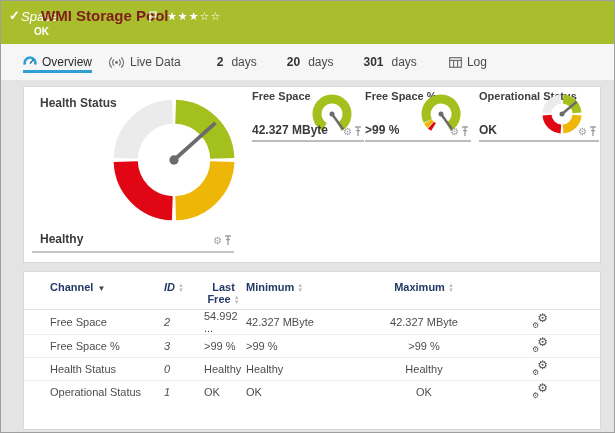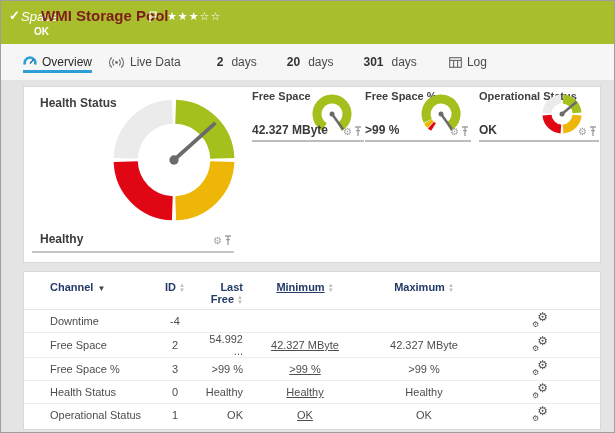--- a/index.html
+++ b/index.html
@@ -50,23 +50,23 @@
   .cell-op  { left:455px; width:120px; } .cell-op  svg.small { right:15px; }
 
   
   table.channels { width:100%; border-collapse:collapse; table-layout:fixed; }
   table.channels th { font-size:11px; font-weight:bold; color:#233a66; vertical-align:top;
                       padding-top:9px; padding-bottom:4px; cursor:pointer; }
   table.channels td { font-size:11px; color:#4d4d4d; height:23px; }
   table.channels thead th { border-bottom:1px solid #e3e3e3; }
   table.channels tbody tr + tr td { border-top:1px solid #ededed; }
   .c-channel { text-align:left; padding-left:26px; }
-  .c-id   { text-align:center; padding-right:18px; }
-  .c-last { text-align:right; padding-right:3px; }
-  .c-min  { text-align:center; padding-right:2px;text-decoration:underline; }
+  .c-id   { text-align:left; padding-right:18px;font-style:italic; }
+  .c-last { padding-right:3px; }
+  .c-min  { text-align:left; padding-right:2px; }
   .c-max  { text-align:center; padding-right:2px; }
   .c-set  { text-align:left; padding-left:48px; }
   .sort { display:inline-flex; flex-direction:column; vertical-align:middle;
           font-size:6px; line-height:5px; color:#bdbdbd; margin-left:3px; }
   .sort-active { color:#444; font-size:8px; margin-left:4px; }
   .row-gear { position:relative; display:inline-block; width:16px; height:14px; cursor:pointer; }
   .row-gear .g1 { position:absolute; right:0; top:-2px; font-size:12px; color:#555; line-height:1; }
   .row-gear .g2 { position:absolute; left:0; bottom:-2px; font-size:8px; color:#555; line-height:1; }
 </style>
 </head>
@@ -250,28 +250,20 @@
             <span>Maximum</span><span class="sort">
                 <span>▲</span>
                 <span>▼</span>
               </span>
           </th>
           <th class="c-set"></th>
         </tr>
       </thead>
       <tbody>
         <tr>
-          <td class="c-channel">Downtime</td>
-          <td class="c-id">-4</td>
-          <td class="c-last"></td>
-          <td class="c-min"></td>
-          <td class="c-max"></td>
-          <td class="c-set"><span class="row-gear"><span class="g1">⚙</span><span class="g2">⚙</span></span></td>
-        </tr>
-        <tr>
           <td class="c-channel">Free Space</td>
           <td class="c-id">2</td>
           <td class="c-last">54.992 ...</td>
           <td class="c-min">42.327 MByte</td>
           <td class="c-max">42.327 MByte</td>
           <td class="c-set"><span class="row-gear"><span class="g1">⚙</span><span class="g2">⚙</span></span></td>
         </tr>
         <tr>
           <td class="c-channel">Free Space %</td>
           <td class="c-id">3</td>

